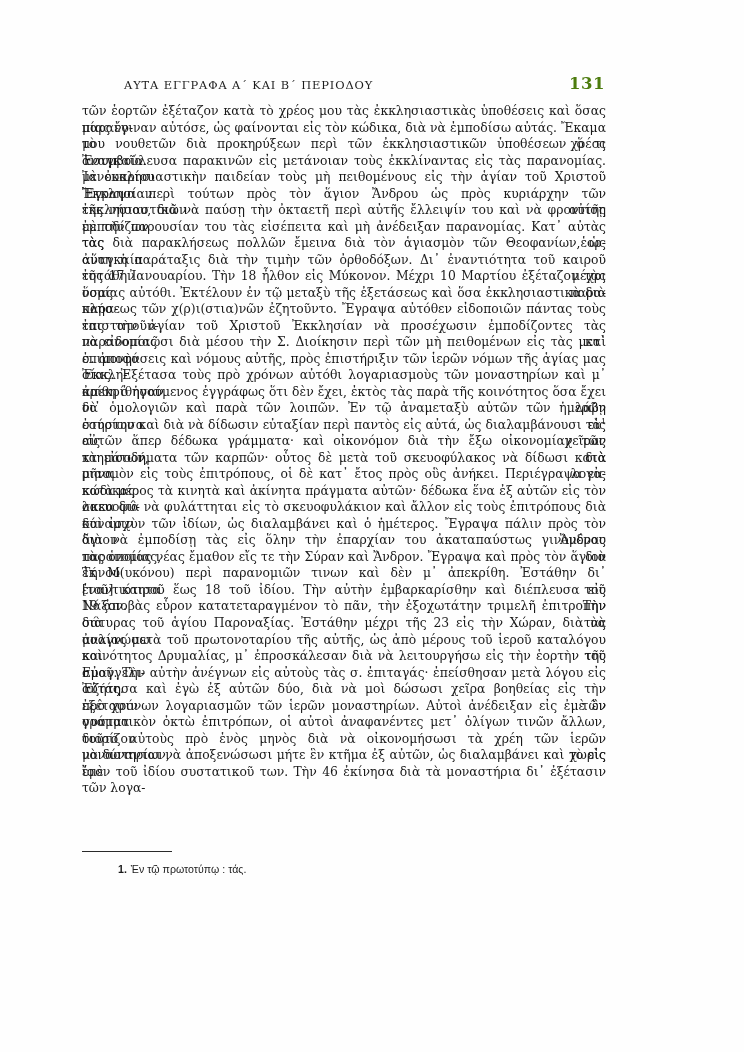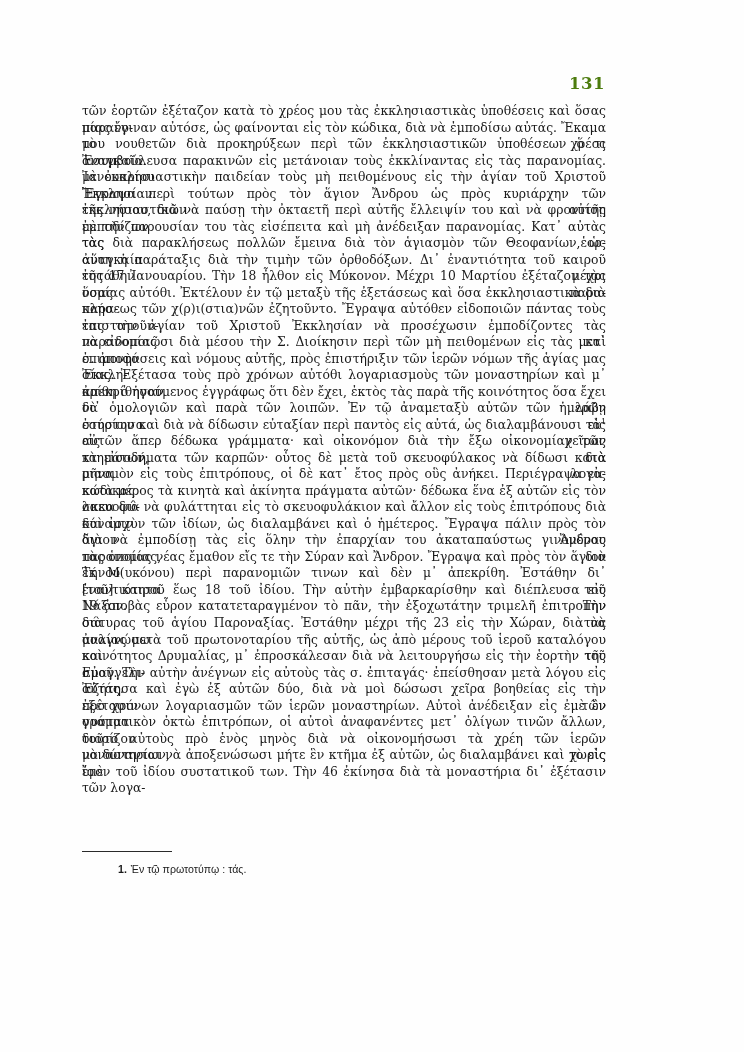--- a/index.html
+++ b/index.html
@@ -112,20 +112,21 @@
     font-weight: bold;
     margin-right: 4px;
   }
 </style>
 </head>
 <body>
 
 <div class="page">
 
   <div class="running-head">
+    <span class="head-title">ΑΥΤΑ ΕΓΓΡΑΦΑ Α΄ ΚΑΙ Β΄ ΠΕΡΙΟΔΟΥ</span>
     <span class="head-folio">131</span>
   </div>
 
   <div class="body-block">
       <div class="tline"><span class="just">τῶν ἑορτῶν ἐξέταζον κατὰ τὸ χρέος μου τὰς ἐκκλησιαστικὰς ὑποθέσεις καὶ ὅσας παρανο-</span></div>
       <div class="tline"><span class="just">μίας ἔγιναν αὐτόσε, ὡς φαίνονται εἰς τὸν κώδικα, διὰ νὰ ἐμποδίσω αὐτάς. Ἔκαμα τὸ χρέος</span></div>
       <div class="tline"><span class="just">μου νουθετῶν διὰ προκηρύξεων περὶ τῶν ἐκκλησιαστικῶν ὑποθέσεων ὅ τι ἀναγκαῖα.</span></div>
       <div class="tline"><span class="just">Ἐσυμβούλευσα παρακινῶν εἰς μετάνοιαν τοὺς ἐκκλίναντας εἰς τὰς παρανομίας. Ἰανουαρίου</span></div>
       <div class="tline"><span class="just">μὲ ἐκκλησιαστικὴν παιδείαν τοὺς μὴ πειθομένους εἰς τὴν ἁγίαν τοῦ Χριστοῦ Ἐκκλησίαν.</span></div>
       <div class="tline"><span class="just">Ἔγραψα περὶ τούτων πρὸς τὸν ἅγιον Ἄνδρου ὡς πρὸς κυριάρχην τῶν ἐκκλησιαστικῶν αὐτῆς</span></div>

